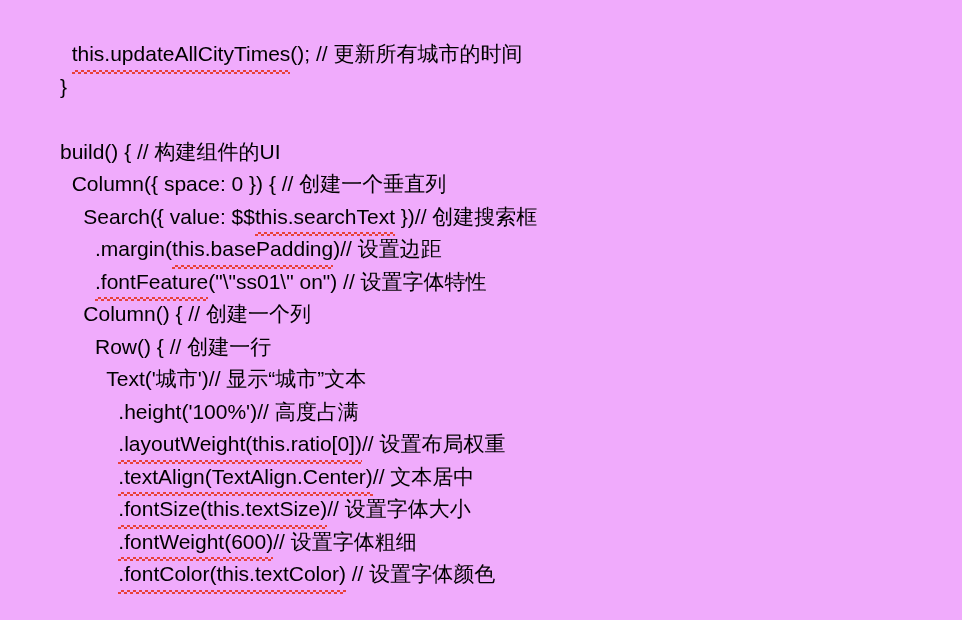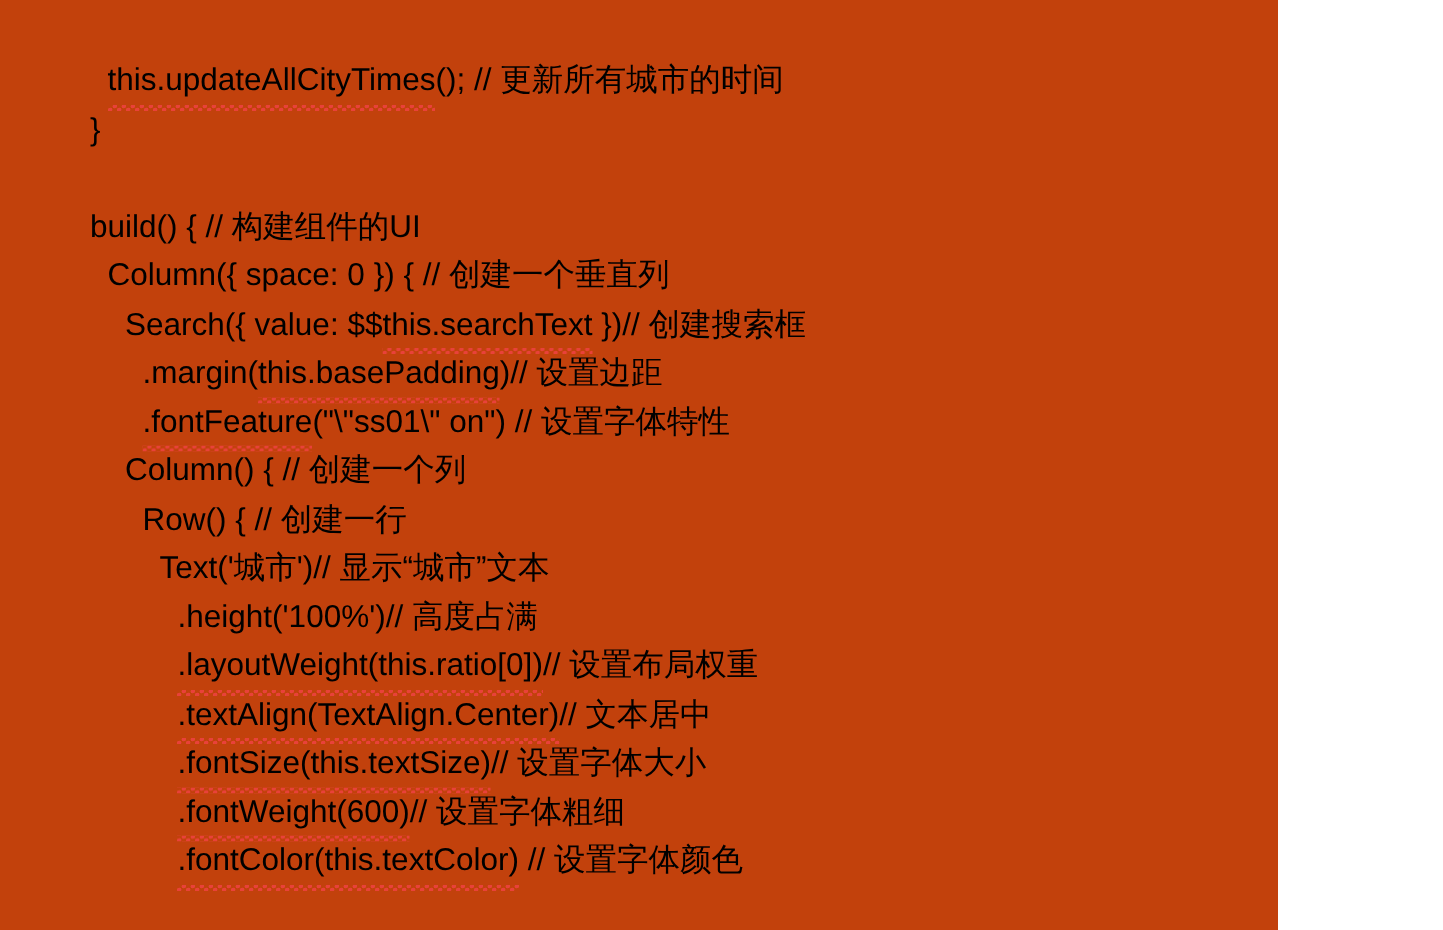--- a/index.html
+++ b/index.html
@@ -8,23 +8,23 @@
     background: #ffffff;
   }
   body {
     width: 962px;
     height: 620px;
     overflow: hidden;
     font-family: "Liberation Sans", sans-serif;
   }
   #doc {
     position: relative;
-    width: 852px;
+    width: 962px;
     height: 620px;
-    background: #c2410c;
+    background: #f0abfc;
   }
   .code-block {
     position: absolute;
     left: 60px;
     top: 38px;
     width: 880px;
     font-size: 21px;
     line-height: 32.5px;
     color: #000000;
     white-space: pre;

